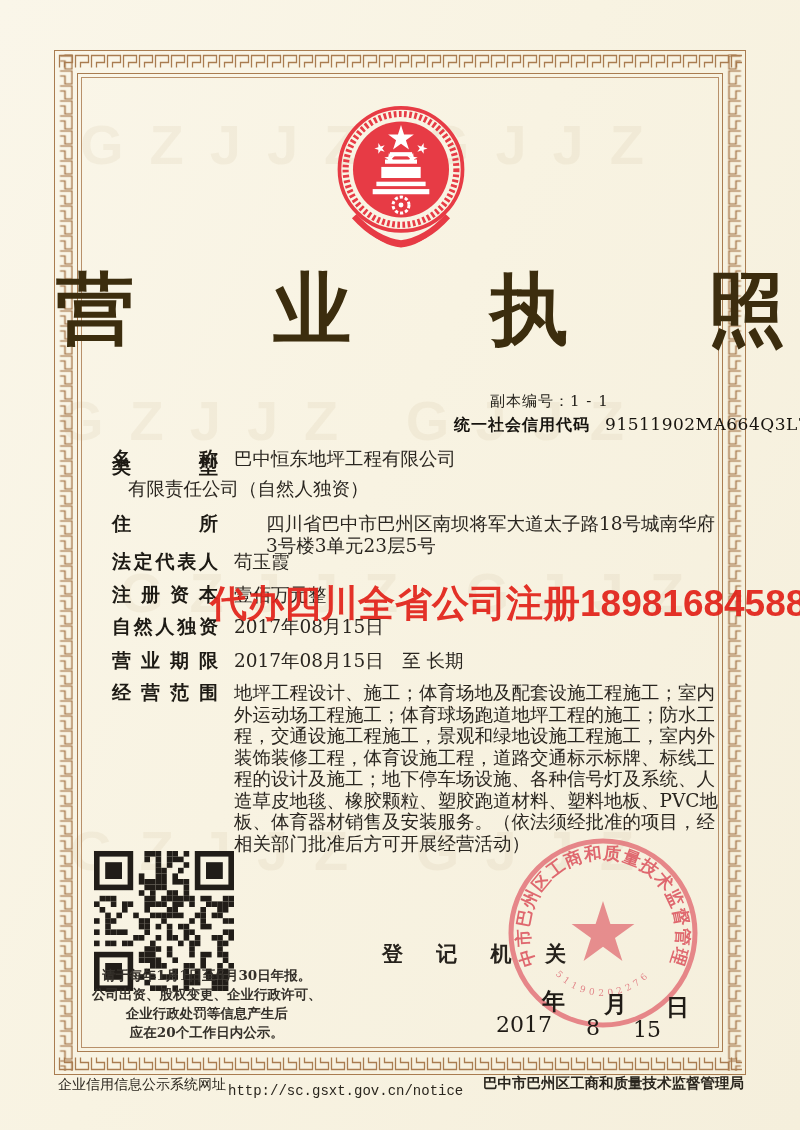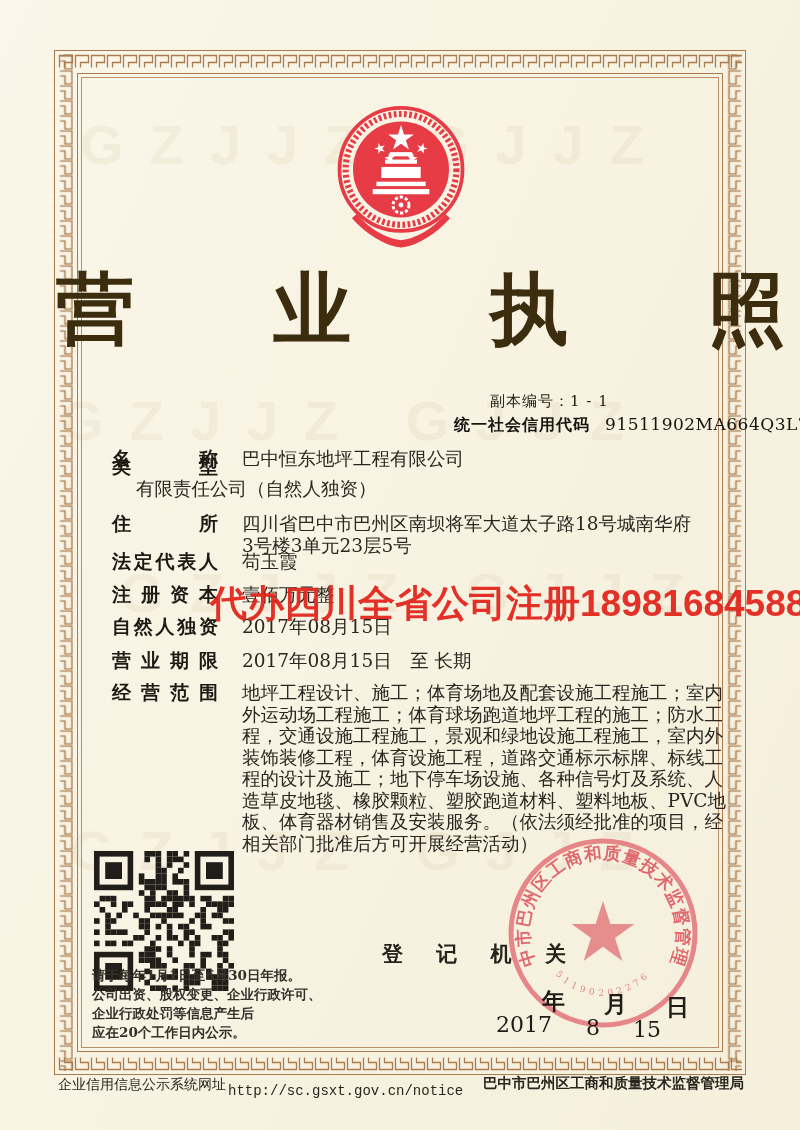--- a/index.html
+++ b/index.html
@@ -38,30 +38,30 @@
   .copy-no{position:absolute;top:392px;left:490px;font-family:"DejaVu Serif",serif;
            font-size:15px;color:var(--ink);letter-spacing:1px;}
   .credit-line{position:absolute;top:414px;left:454px;white-space:nowrap;}
   .credit-line .lab{font-weight:700;font-size:16px;color:#17140f;letter-spacing:1px;}
   .credit-line .code{font-family:"DejaVu Serif",serif;font-size:17px;color:#17140f;
                      margin-left:10px;letter-spacing:.5px;}
   
   .row{position:absolute;left:112px;display:flex;align-items:flex-start;}
   .row .flabel{width:106px;font-weight:700;font-size:19px;color:#1d1a14;
                text-align:justify;text-align-last:justify;flex:none;line-height:1.15;}
-  .row .fvalue{width:494px;margin-left:24px;font-family:"DejaVu Serif",serif;
+  .row .fvalue{width:494px;margin-left:16px;font-family:"DejaVu Serif",serif;
                font-size:18.5px;color:#2a2620;line-height:21.5px;white-space:pre-wrap;}
   
   .promo{position:absolute;left:210px;top:579px;font-family:"Liberation Sans",sans-serif;
          font-weight:700;font-size:37px;color:var(--promo-red);white-space:nowrap;
          opacity:.93;z-index:6;letter-spacing:0;}
   
   .qr{position:absolute;left:94px;top:851px;width:140px;height:140px;}
   .notice{position:absolute;left:92px;top:966px;font-family:"DejaVu Serif",serif;
-          font-weight:600;font-size:13.5px;color:#34302a;line-height:19px;}
+          font-weight:600;font-size:13.5px;color:#34302a;line-height:19px;text-align:center;}
   .reg-label{position:absolute;left:382px;top:940px;font-family:"DejaVu Serif",serif;
              font-weight:700;font-size:21px;letter-spacing:13px;color:#26221c;white-space:nowrap;}
   .seal{position:absolute;left:503px;top:833px;width:200px;height:200px;opacity:.9;z-index:4;}
   .date-block{position:absolute;left:470px;top:986px;width:260px;height:50px;z-index:5;}
   .date-block span{position:absolute;color:#1f1b16;}
   .dl{font-family:"DejaVu Serif",serif;font-weight:700;font-size:23px;}
   .dn{font-family:"DejaVu Serif",serif;font-size:22px;}
   .y-lab{left:72px;top:0;} .m-lab{left:134px;top:3px;} .d-lab{left:196px;top:6px;}
   .y-num{left:26px;top:26px;} .m-num{left:116px;top:29px;} .d-num{left:163px;top:31px;}
   
@@ -152,21 +152,21 @@
   </div>
 
   <div class="row" style="top:448px;">
     <div class="flabel">名称</div>
     <div class="fvalue">巴中恒东地坪工程有限公司</div>
   </div>
   <div class="row" style="top:456px;flex-direction:column;">
     <div class="flabel">类型</div>
     <div class="fvalue">有限责任公司（自然人独资）</div>
   </div>
-  <div class="row" style="top:513px;">
+  <div class="row" style="top:513px;gap:32px;">
     <div class="flabel">住所</div>
     <div class="fvalue">四川省巴中市巴州区南坝将军大道太子路18号城南华府
 3号楼3单元23层5号</div>
   </div>
   <div class="row" style="top:551px;">
     <div class="flabel">法定代表人</div>
     <div class="fvalue">苟玉霞</div>
   </div>
   <div class="row" style="top:584px;">
     <div class="flabel">注册资本</div>

